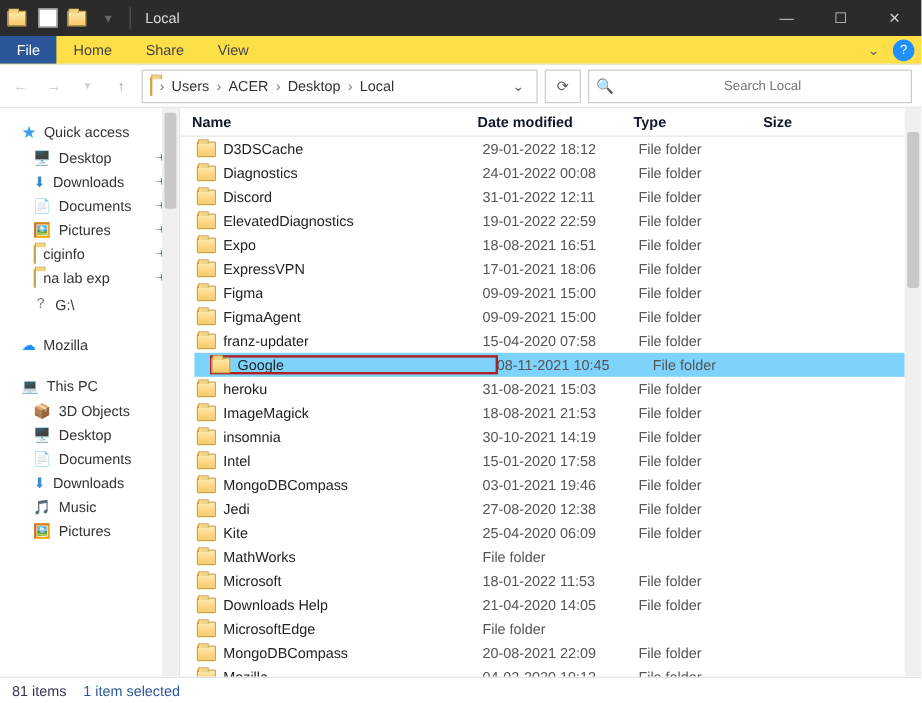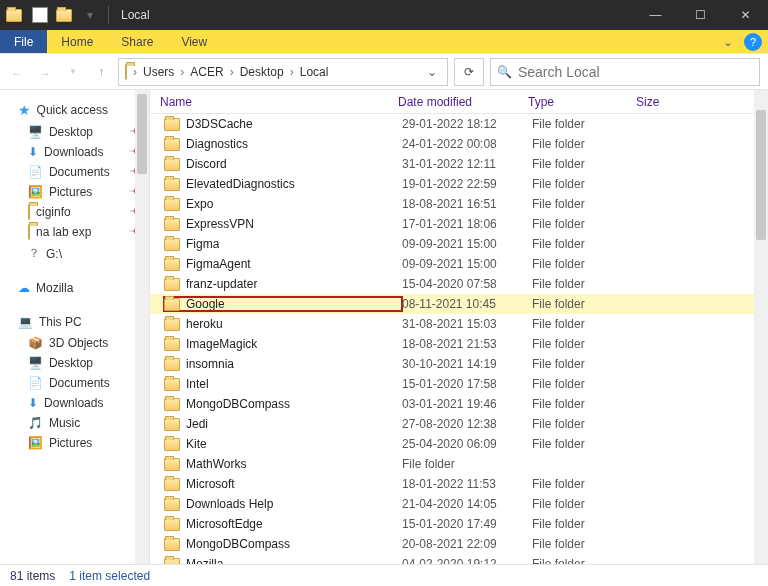--- a/index.html
+++ b/index.html
@@ -28,44 +28,44 @@
 .navbtn.dim { color: #ccc; }
 .address { flex: 1; height: 28px; border: 1px solid #ccc; display: flex; align-items: center; padding: 0 4px; }
 .address .foldicon { margin: 0 4px 0 2px; }
 .crumb { padding: 0 4px; color: #333; }
 .caret { color: #777; padding: 0 2px; }
 .address .end { flex: 1; }
 .address .dd { color: #666; padding: 0 6px; }
 .refbox { width: 30px; height: 28px; border: 1px solid #ccc; display: flex; align-items: center; justify-content: center; color: #555; }
 .search { width: 270px; height: 28px; border: 1px solid #ccc; display: flex; align-items: center; padding: 0 6px; color: #8a8a8a; }
 .search .sicon { margin-right: 6px; color: #8a8a8a; }
-.search input { border: none; outline: none; flex: 1; font-size: 14px; color: #3b82f6; }
+.search input { border: none; outline: none; flex: 1; font-size: 11px; color: #3b82f6; text-align: center; }
 
 
 .main { display: flex; height: calc(586px - 30px - 24px - 36px - 22px); }
 .nav { width: 150px; border-right: 1px solid #e5e5e5; overflow: hidden; position: relative; padding-top: 8px; }
 .nav .group { color: #333; padding: 4px 6px 4px 18px; display: flex; align-items: center; gap: 6px; }
 .nav .item { padding: 3px 6px 3px 28px; display: flex; align-items: center; gap: 6px; position: relative; color: #333; white-space: nowrap; }
 .nav .pin { position: absolute; right: 6px; top: 4px; color: #888; font-size: 10px; transform: rotate(45deg); }
 .nav .gap { height: 12px; }
 .nav .scroll { position: absolute; right: 0; top: 0; width: 14px; height: 100%; background: #f0f0f0; }
 .nav .scroll .thumb { position: absolute; left: 2px; right: 2px; top: 4px; height: 80px; background: #c8c8c8; border-radius: 2px; }
 
 .content { flex: 1; position: relative; overflow: hidden; }
 .cols { display: flex; align-items: center; height: 24px; border-bottom: 1px solid #e8e8e8; color: #3a6ea5; padding-left: 10px; }
 .cols .c-name { width: 238px; color: #336; }
 .cols .c-date { width: 130px; }
 .cols .c-type { width: 108px; }
 .cols .c-size { width: 80px; }
 .cols span { color: #335; }
-.cols .h { color: #4c1d95; font-size: 12px; }
+.cols .h { color: #0f172a; font-size: 12px; font-weight: bold; }
 
 .rows { position: absolute; top: 24px; left: 0; right: 14px; bottom: 0; overflow: hidden; }
 .row { display: flex; align-items: center; height: 20px; padding-left: 14px; }
-.row.sel { background: #fef9c3; }
+.row.sel { background: #7dd3fc; margin-left: 12px; }
 .row.sel .nmwrap { outline: 2px solid #b02020; outline-offset: -1px; }
 .row .nmwrap { display: flex; align-items: center; width: 238px; gap: 6px; }
 .row .nm { white-space: nowrap; overflow: hidden; text-overflow: ellipsis; color: #222; }
 .row .dt { width: 130px; color: #555; }
 .row .ty { width: 108px; color: #555; }
 .row .sz { width: 80px; color: #555; }
 .fold { width: 16px; height: 13px; background: linear-gradient(#ffe9a8,#f7c96b); border: 1px solid #caa84a; border-radius: 1px; position: relative; flex: 0 0 16px; }
 .fold::before { content: ""; position: absolute; top: -3px; left: 0; width: 7px; height: 3px; background: #f3d487; border: 1px solid #caa84a; border-bottom: none; border-radius: 1px 1px 0 0; }
 
 .content .scroll { position: absolute; right: 0; top: 0; width: 14px; height: 100%; background: #f0f0f0; }
@@ -405,21 +405,20 @@
           </span>
           <span class="dt">21-04-2020 14:05</span>
           <span class="ty">File folder</span>
           <span class="sz"></span>
         </div>
         <div class="row">
           <span class="nmwrap">
             <span class="fold"></span>
             <span class="nm">MicrosoftEdge</span>
           </span>
-          <span class="dt">15-01-2020 17:49</span>
           <span class="ty">File folder</span>
           <span class="sz"></span>
         </div>
         <div class="row">
           <span class="nmwrap">
             <span class="fold"></span>
             <span class="nm">MongoDBCompass</span>
           </span>
           <span class="dt">20-08-2021 22:09</span>
           <span class="ty">File folder</span>

